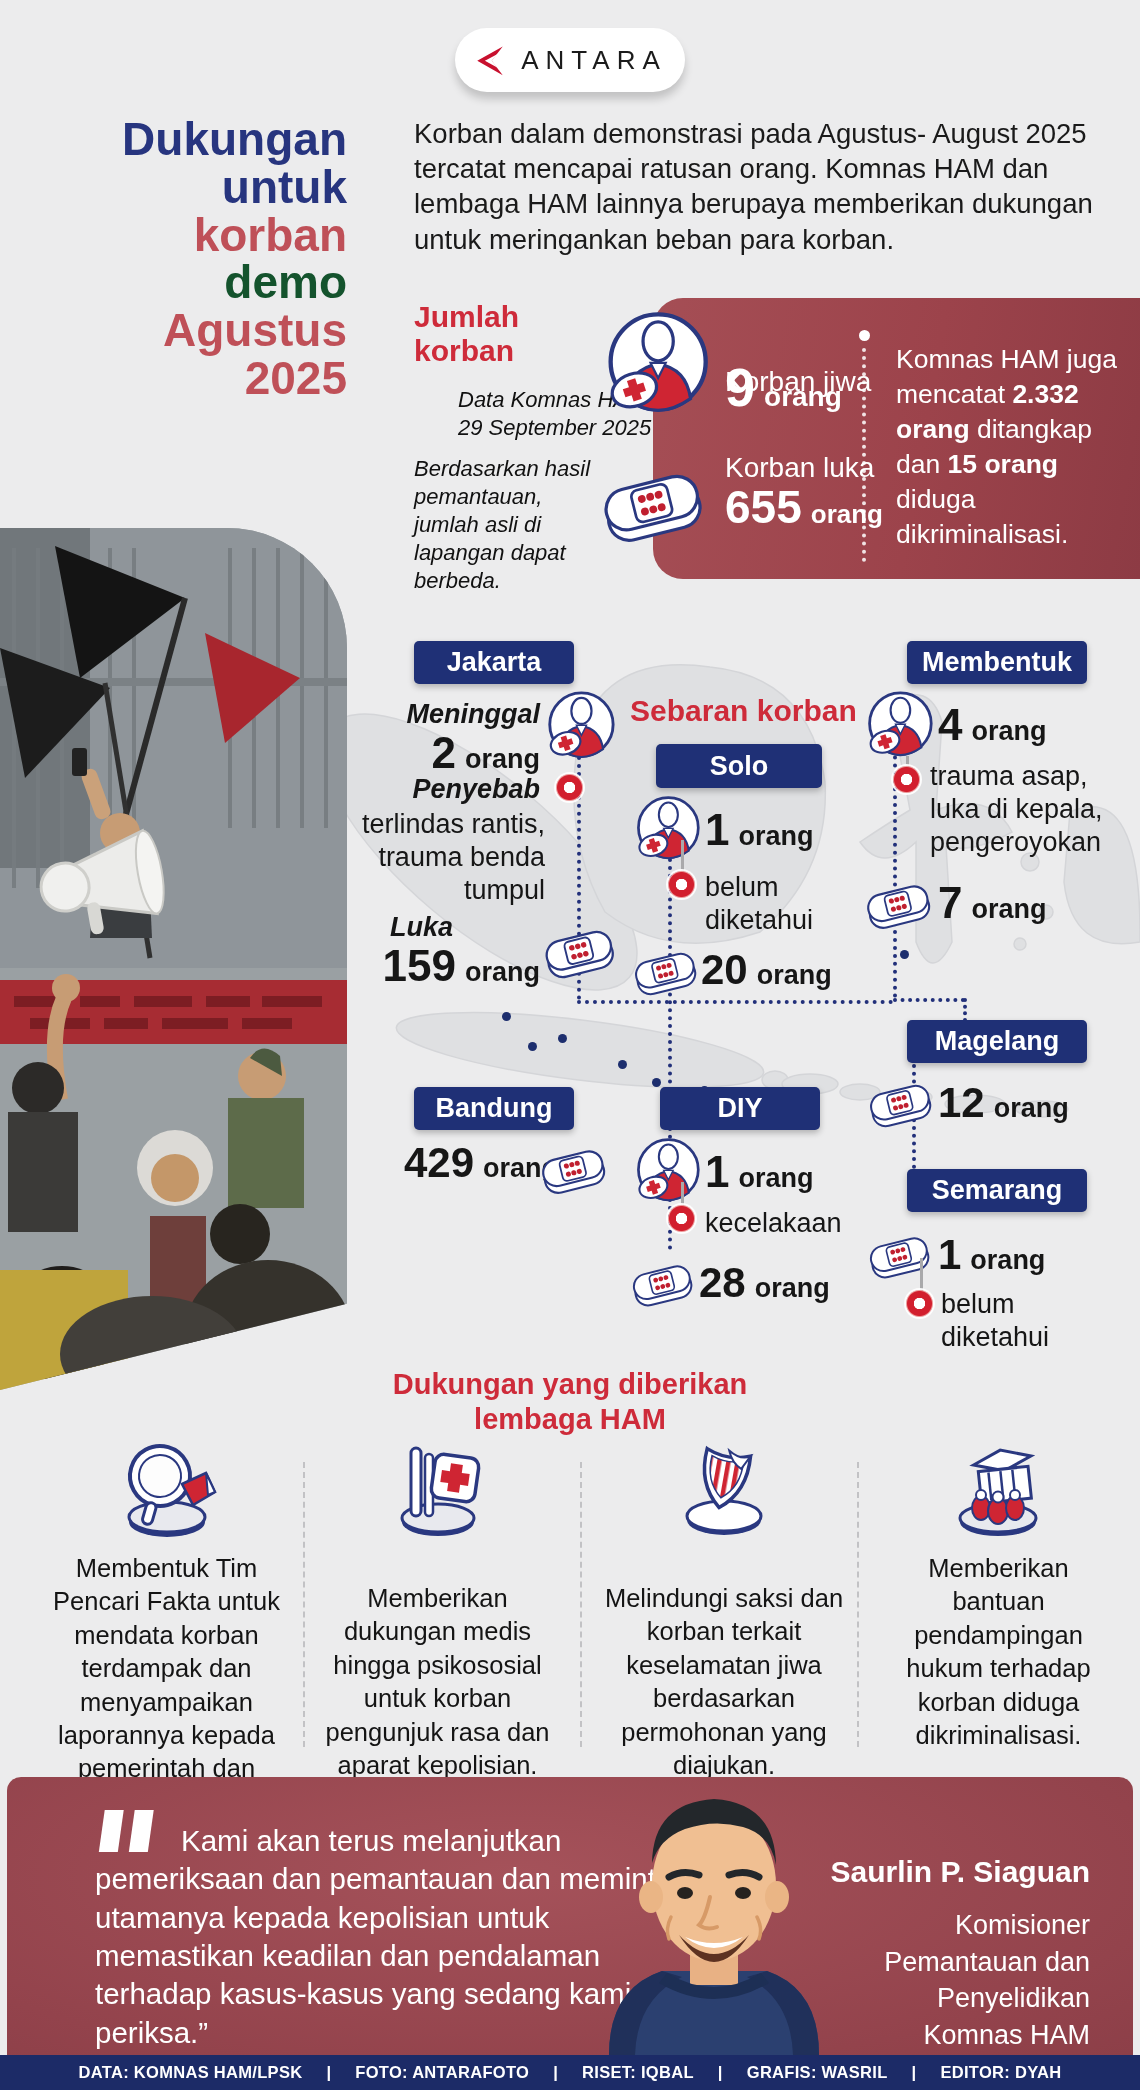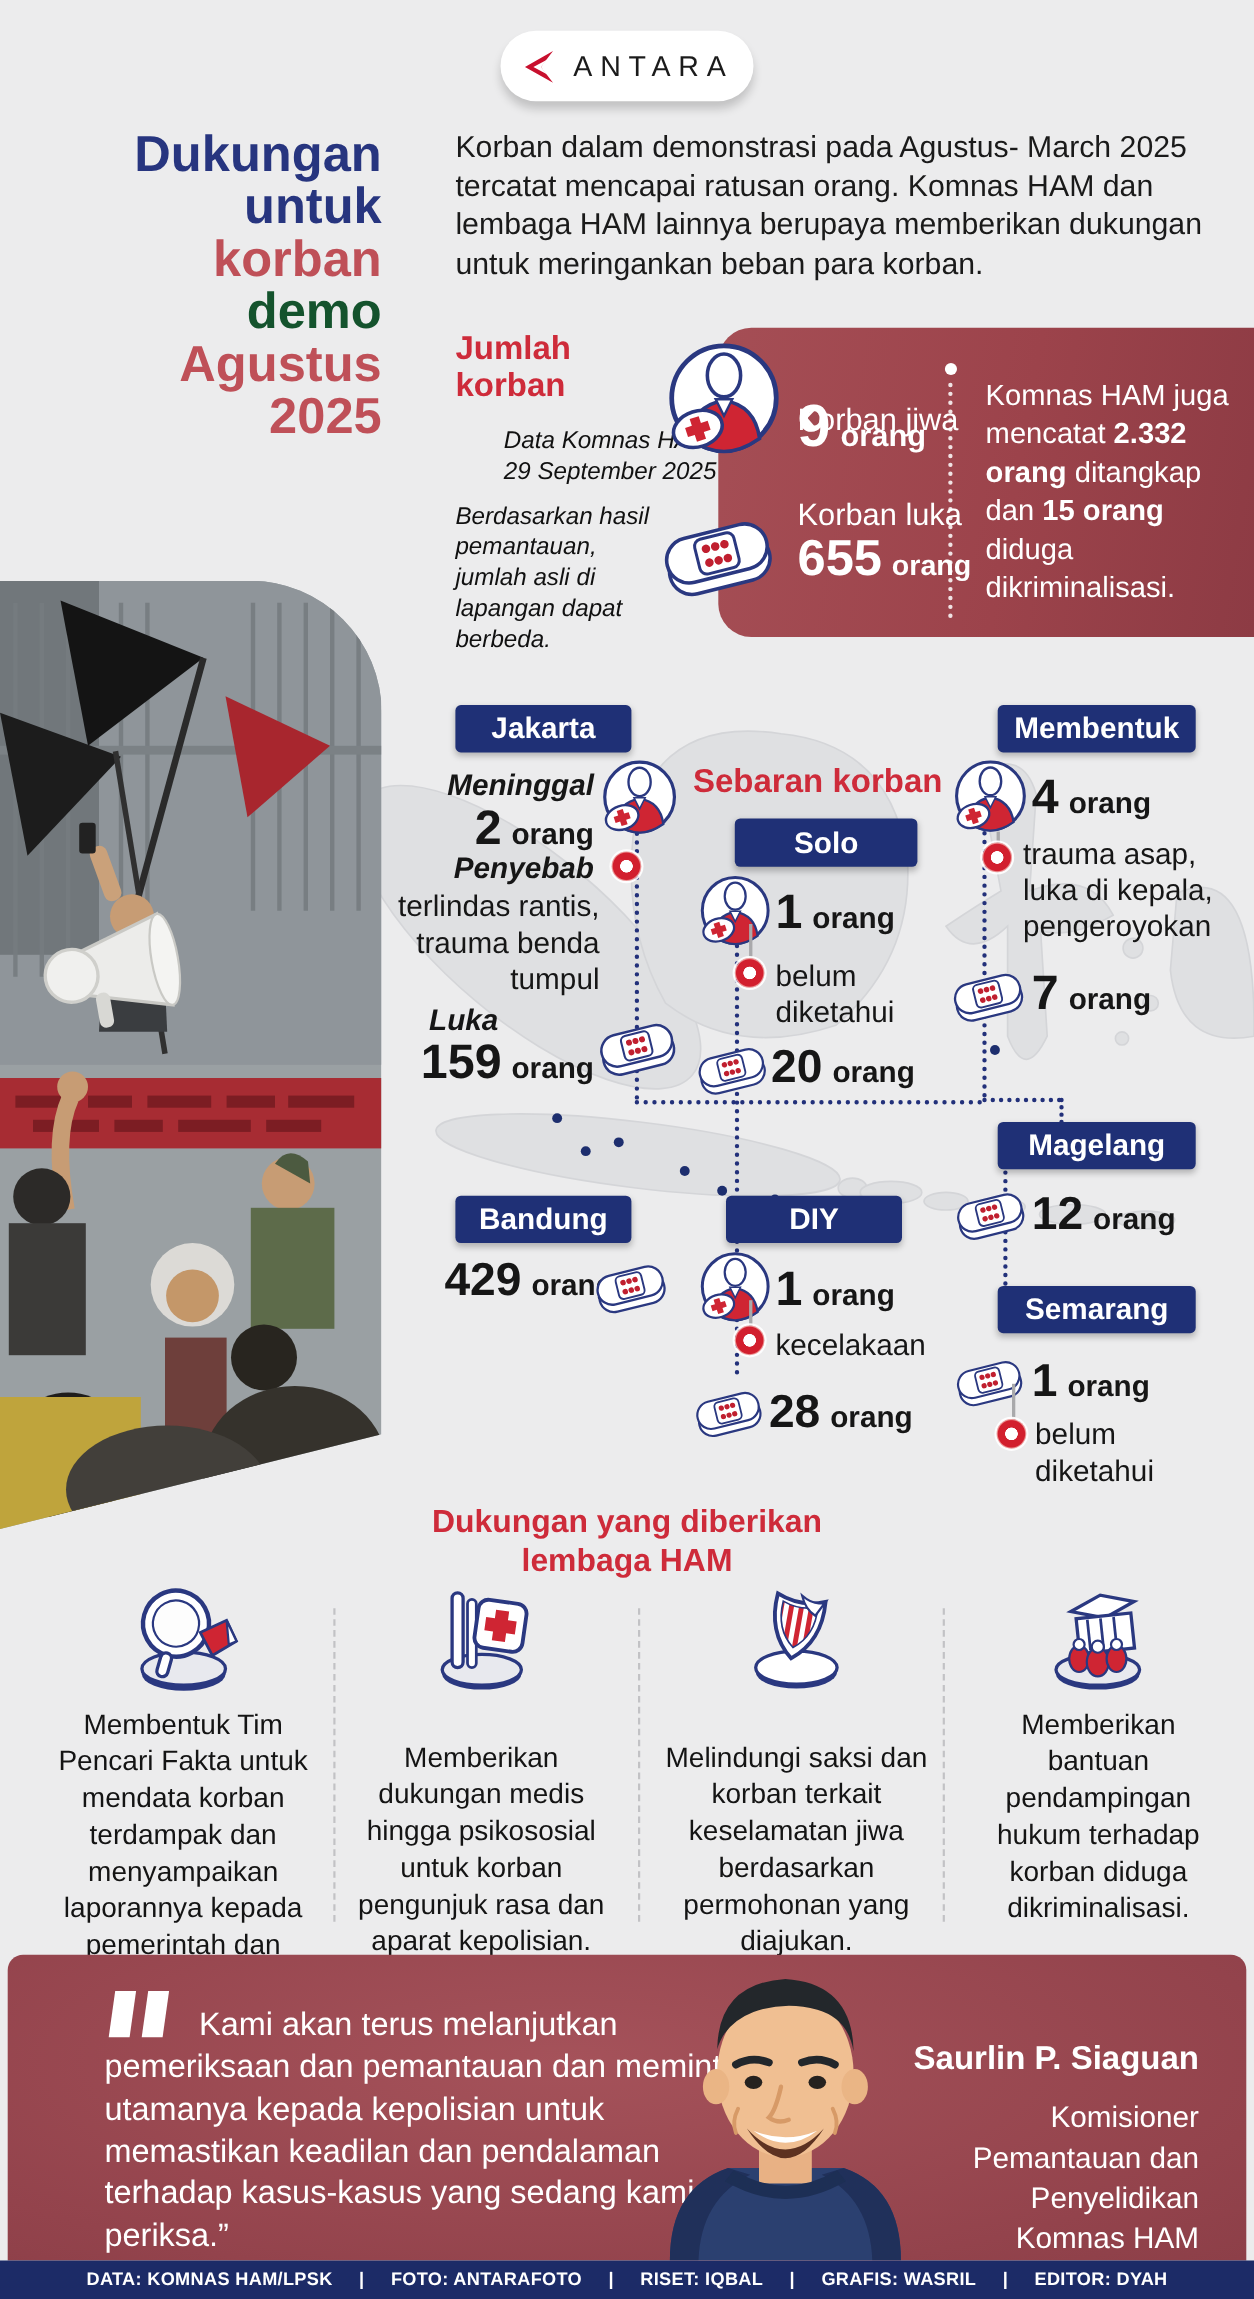--- a/index.html
+++ b/index.html
@@ -157,21 +157,21 @@
 
   <div class="abs" style="left:30px;top:116px;width:317px;text-align:right;font-weight:bold;font-size:46px;line-height:1.04;">
     <div style="color:#27357f;">Dukungan</div>
     <div style="color:#27357f;">untuk</div>
     <div style="color:#bf5058;">korban</div>
     <div style="color:#14532d;">demo</div>
     <div style="color:#bf5058;">Agustus</div>
     <div style="color:#bf5058;">2025</div>
   </div>
 
-  <div class="abs" style="left:414px;top:116px;width:700px;font-size:27.5px;line-height:1.28;color:#1a1a1a;">Korban dalam demonstrasi pada Agustus- March 2025 tercatat mencapai ratusan orang. Komnas HAM dan lembaga HAM lainnya berupaya memberikan dukungan untuk meringankan beban para korban.</div>
+  <div class="abs" style="left:414px;top:116px;width:700px;font-size:27.5px;line-height:1.28;color:#1a1a1a;">Korban dalam demonstrasi pada Agustus- August 2025 tercatat mencapai ratusan orang. Komnas HAM dan lembaga HAM lainnya berupaya memberikan dukungan untuk meringankan beban para korban.</div>
 
   <div class="abs" style="left:414px;top:300px;width:165px;font-size:30px;font-weight:bold;color:#ce2b3a;line-height:1.13;">Jumlah korban</div>
   <div class="abs" style="left:414px;top:386px;width:215px;font-size:22px;font-style:italic;line-height:1.25;color:#111;margin-left:44px;">Data Komnas HAM, 29 September 2025</div>
   <div class="abs" style="left:414px;top:455px;width:195px;font-size:22px;font-style:italic;line-height:1.27;color:#111;">Berdasarkan hasil pemantauan, jumlah asli di lapangan dapat berbeda.</div>
 
   <div class="abs" style="left:653px;top:298px;width:487px;height:281px;border-radius:30px 0 0 30px;
               background:linear-gradient(100deg,#a54e55 0%,#9c434b 55%,#8d3b44 100%);"></div>
   <svg class="abs icon" style="left:602px;top:310px;" width="108" height="108">
       <use href="#sym-casualty"></use>
     </svg>
@@ -274,21 +274,21 @@
   <div class="cause" style="left:340px;top:808px;width:205px;text-align:right;">terlindas rantis, trauma benda tumpul</div>
   <div class="itb" style="left:390px;top:912px;width:150px;text-align:left;">Luka</div>
   <div class="vrow r" style="left:360px;top:944px;width:180px;">
     <span class="big">159</span>
     <span class="unit">orang</span>
   </div>
   <svg class="abs icon" style="left:541px;top:912px;" width="76" height="76">
       <use href="#sym-bandage"></use>
     </svg>
 
-  <div class="hdr" style="left:656px;top:744px;width:166px;height:44px;margin-left:12px;">Solo</div>
+  <div class="hdr" style="left:656px;top:744px;width:166px;height:44px;">Solo</div>
   <svg class="abs icon" style="left:633px;top:795px;" width="68" height="68">
       <use href="#sym-casualty"></use>
     </svg>
   <div class="vrow" style="left:705px;top:808px;">
     <span class="big">1</span>
     <span class="unit">orang</span>
   </div>
   <div class="gline" style="left:681px;top:840px;height:40px;"></div>
   <div class="donut" style="left:668px;top:871px;"></div>
   <div class="cause" style="left:705px;top:871px;width:130px;">belum diketahui</div>

